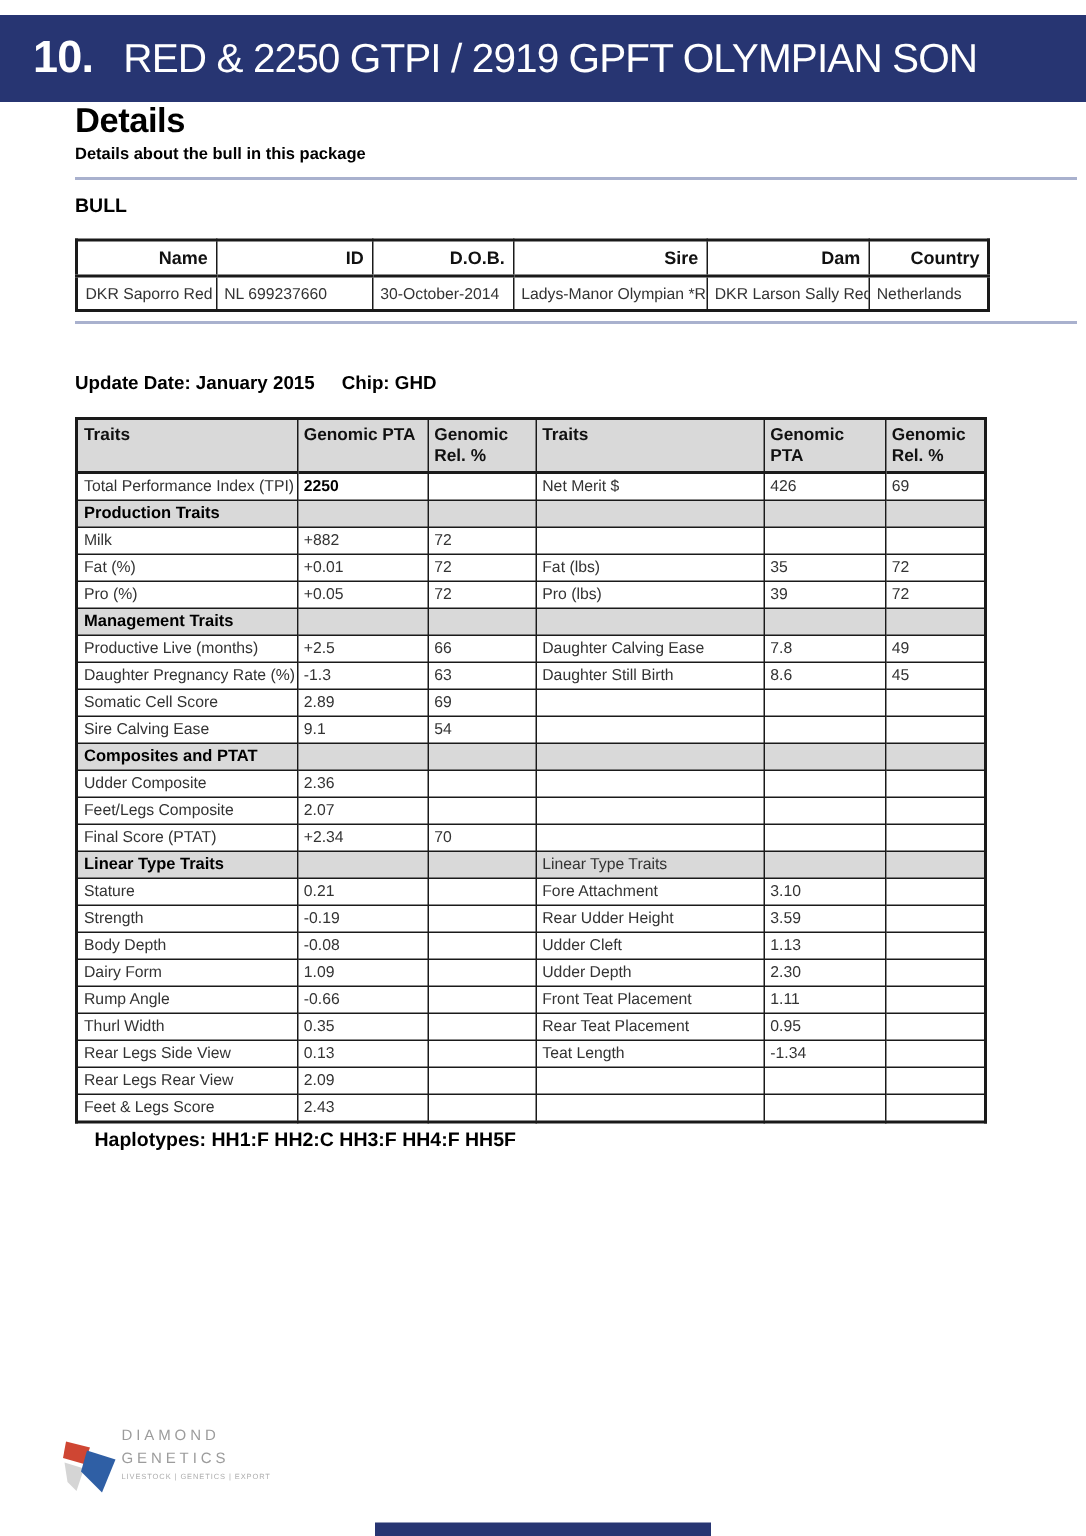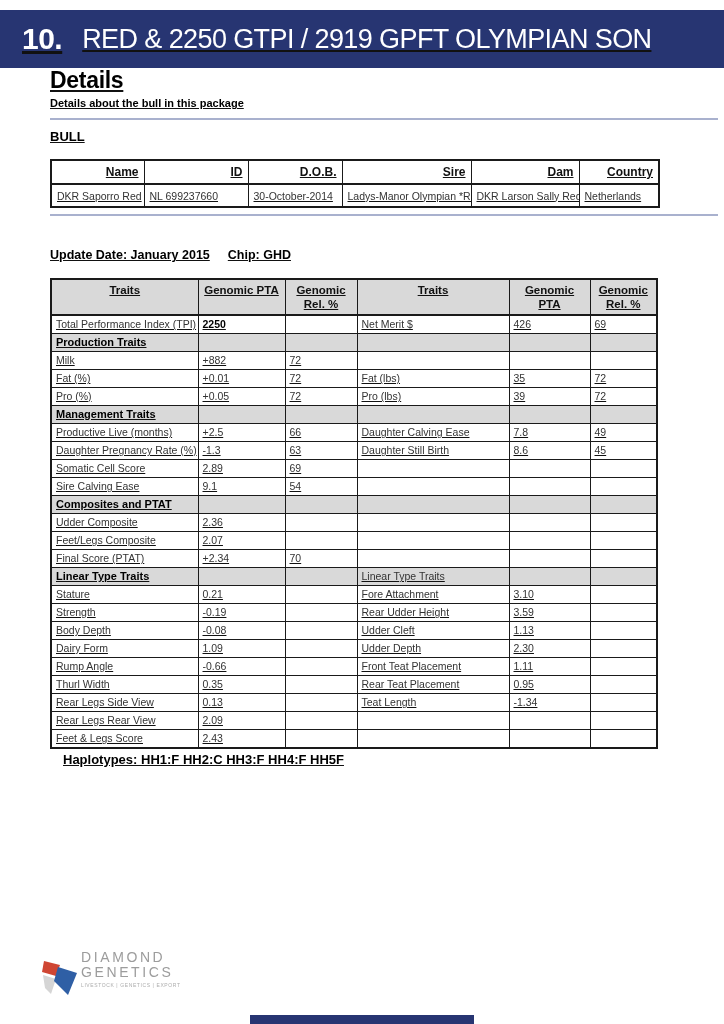--- a/index.html
+++ b/index.html
@@ -2,21 +2,20 @@
 <html><head>
 <meta charset="utf-8">
 <style>
   html, body { margin: 0; padding: 0; background: #ffffff; }
   body { font-family: "Liberation Sans", sans-serif; color: #111; }
   .page {
     position: relative;
     width: 724px; height: 1024px;
     background: #ffffff;
     overflow: hidden;
-    text-decoration: underline;
   }
   .topbar {
     margin-top: 10px;
     height: 58px;
     background: #273572;
     display: flex;
     align-items: center;
     padding-left: 22px;
     box-sizing: border-box;
   }
@@ -48,41 +47,41 @@
     font-size: 12px; font-weight: bold; text-align: right;
     padding: 3px 5px; height: 16px; white-space: nowrap; overflow: hidden;
   }
   #bull-table td {
     border: 1px solid #1a1a1a; font-size: 10.5px; color: #333;
     padding: 3px 5px; height: 15px; white-space: nowrap; overflow: hidden;
   }
   #genomic-table { width: 608px; margin-top: 16px; border: 2px solid #1a1a1a; }
   #genomic-table th {
     border: 1px solid #1a1a1a; border-bottom: 2px solid #1a1a1a;
-    background: #d9d9d9; font-size: 11.5px; font-weight: bold; text-align: center;
+    background: #d9d9d9; font-size: 11.5px; font-weight: bold; text-align: left;
     vertical-align: top; padding: 3px 4px; line-height: 14px;
   }
   #genomic-table td {
     border: 1px solid #1a1a1a; font-size: 10.5px; color: #333;
     padding: 2px 4px; height: 13px; line-height: 13px;
     white-space: nowrap; overflow: hidden;
   }
   #genomic-table tr.section td { background: #d9d9d9; }
   #genomic-table tr.section td:first-child { font-weight: bold; color: #000; font-size: 11px; }
   #genomic-table td.boldval { font-weight: bold; color: #000; }
   .haplotypes { font-size: 13px; font-weight: bold; margin-top: 3px; color: #000; padding-left: 13px; }
 
   .logo {
     position: absolute; left: 42px; top: 950px;
     display: flex; align-items: flex-start;
   }
   .logo svg { margin-top: 7px; }
   .logo-text { margin-left: 3px; }
   .logo-line {
-    font-size: 14px; letter-spacing: 2.6px; color: #9c9c9c; line-height: 15px;
+    font-size: 10px; letter-spacing: 2.6px; color: #9c9c9c; line-height: 15px;
   }
   .logo-tagline {
     font-size: 5px; letter-spacing: 0.6px; color: #adadad; margin-top: 2px;
   }
   .footer-bar {
     position: absolute; left: 250px; bottom: 0; width: 224px; height: 9px;
     background: #273572;
   }
 </style>
 </head>

